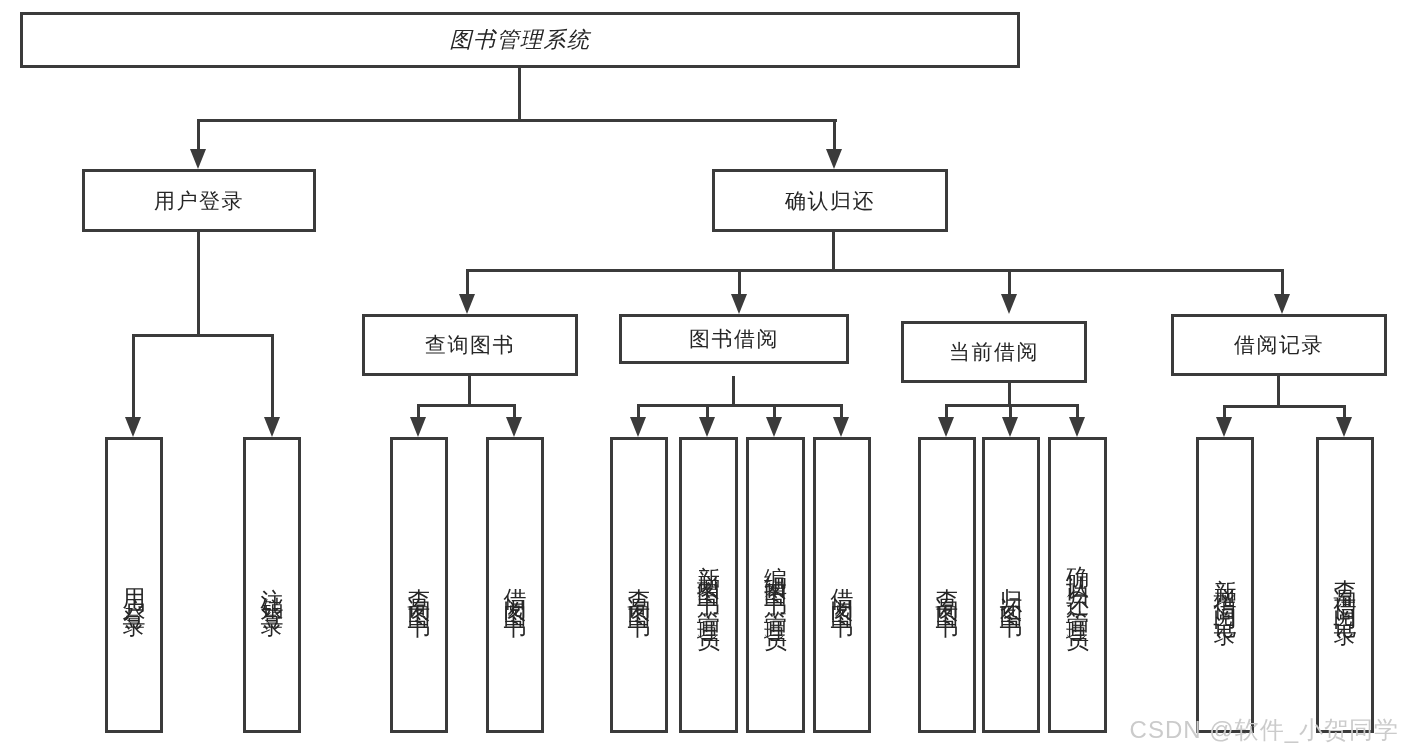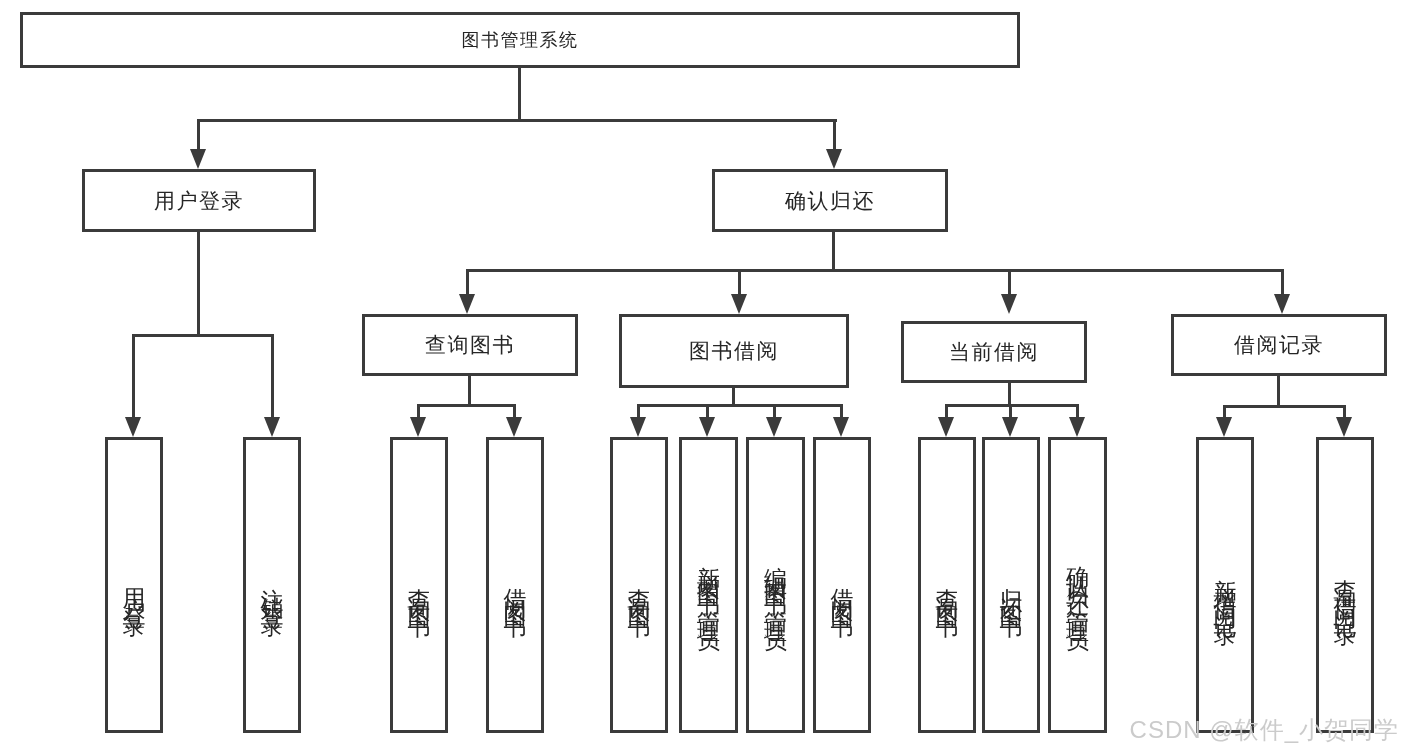--- a/index.html
+++ b/index.html
@@ -16,21 +16,21 @@
     border:3px solid #3b3b3b;
     background:#ffffff;
     display:flex;
     align-items:center;
     justify-content:center;
     color:#262626;
     font-size:21px;
     letter-spacing:1.5px;
     z-index:2;
   }
-  .node.root{font-size:18px;}
+  .node.root{font-size:22px;font-style:italic;}
   .node.leaf{
     writing-mode:vertical-rl;
     text-orientation:mixed;
     font-size:23px;
     letter-spacing:9px;
     line-height:1;
     padding-top:6px;
   }
   .hline,.vline{position:absolute;background:#3b3b3b;z-index:1;}
   .hline{height:3px;}
@@ -83,21 +83,21 @@
   <div class="vline" style="left:466px;top:269px;height:27px;"></div>
   <div class="arrowhead" style="left:459px;top:294px;"></div>
   <div class="vline" style="left:738px;top:269px;height:27px;"></div>
   <div class="arrowhead" style="left:731px;top:294px;"></div>
   <div class="vline" style="left:1008px;top:269px;height:27px;"></div>
   <div class="arrowhead" style="left:1001px;top:294px;"></div>
   <div class="vline" style="left:1281px;top:269px;height:27px;"></div>
   <div class="arrowhead" style="left:1274px;top:294px;"></div>
 
   <div class="node" style="left:362px;top:314px;width:216px;height:62px;">查询图书</div>
-  <div class="node" style="left:619px;top:314px;width:230px;height:74px;">图书借阅</div>
+  <div class="node" style="left:619px;top:314px;width:230px;height:50px;">图书借阅</div>
   <div class="node" style="left:901px;top:321px;width:186px;height:62px;">当前借阅</div>
   <div class="node" style="left:1171px;top:314px;width:216px;height:62px;">借阅记录</div>
 
   <div class="vline" style="left:468px;top:376px;height:31px;"></div>
   <div class="hline" style="left:417px;top:404px;width:99px;"></div>
   <div class="vline" style="left:417px;top:404px;height:14px;"></div>
   <div class="arrowhead" style="left:410px;top:417px;"></div>
   <div class="vline" style="left:513px;top:404px;height:14px;"></div>
   <div class="arrowhead" style="left:506px;top:417px;"></div>
 

